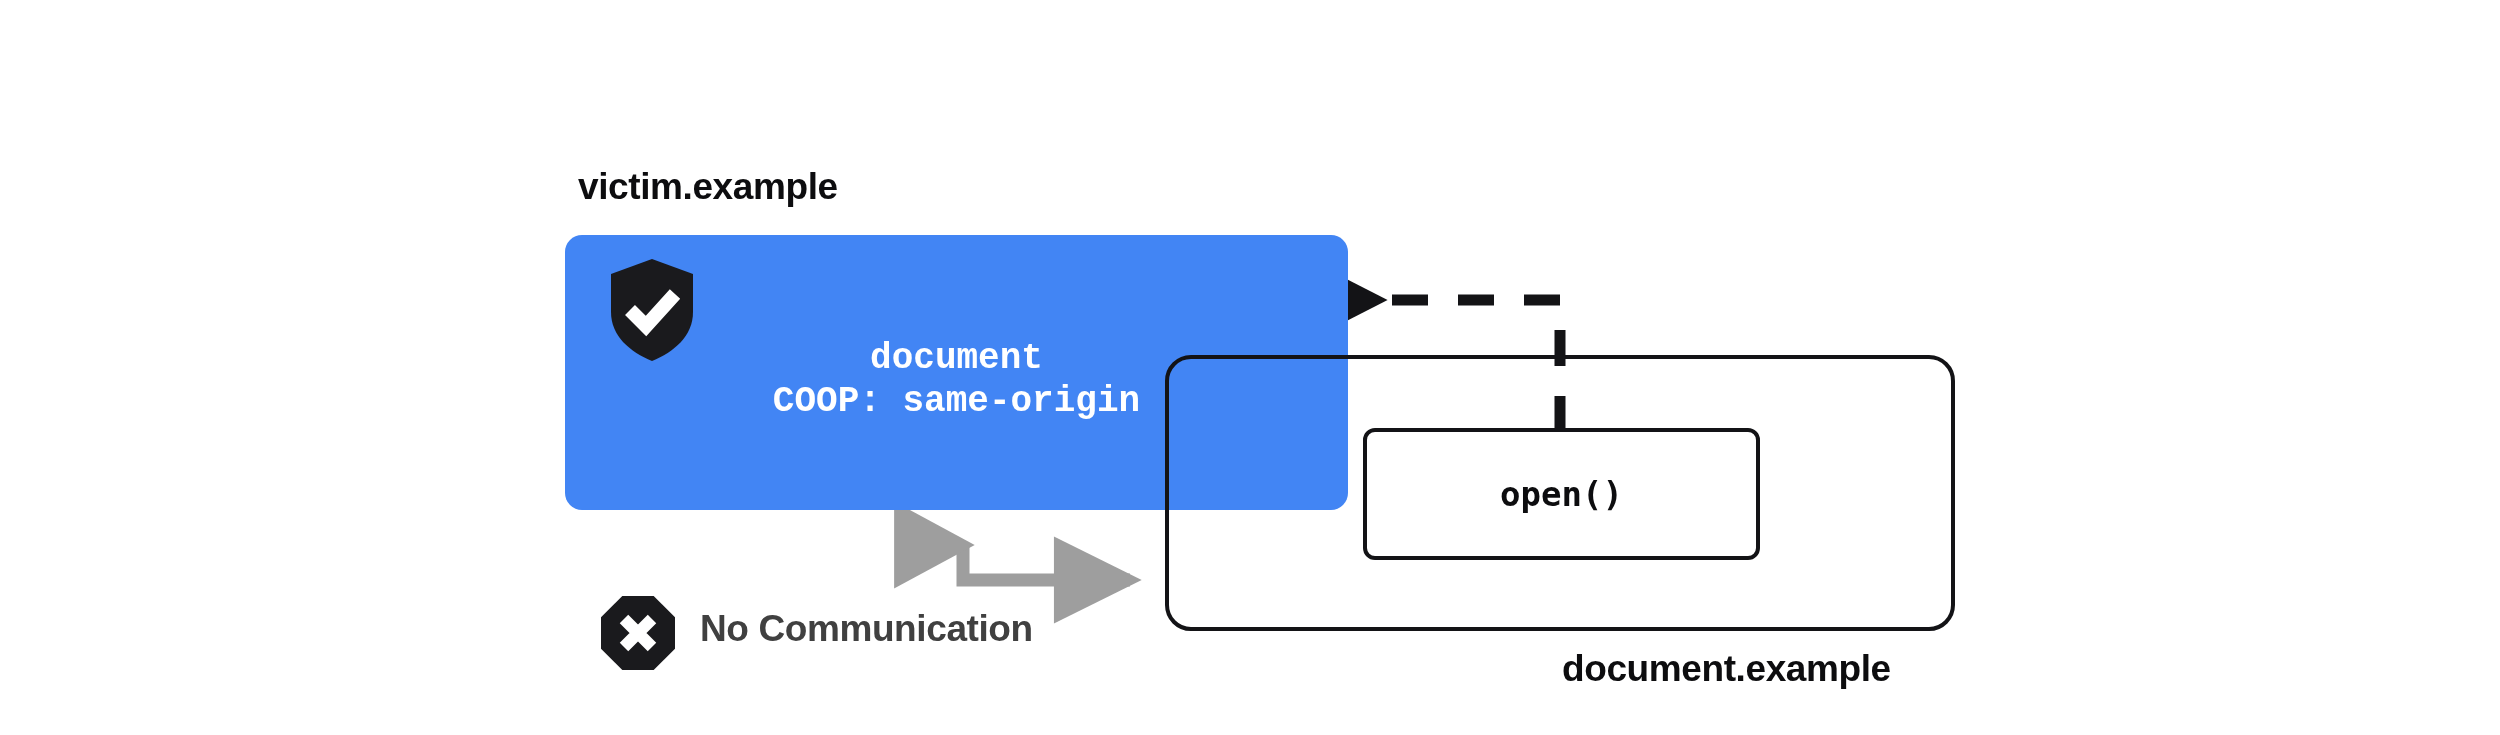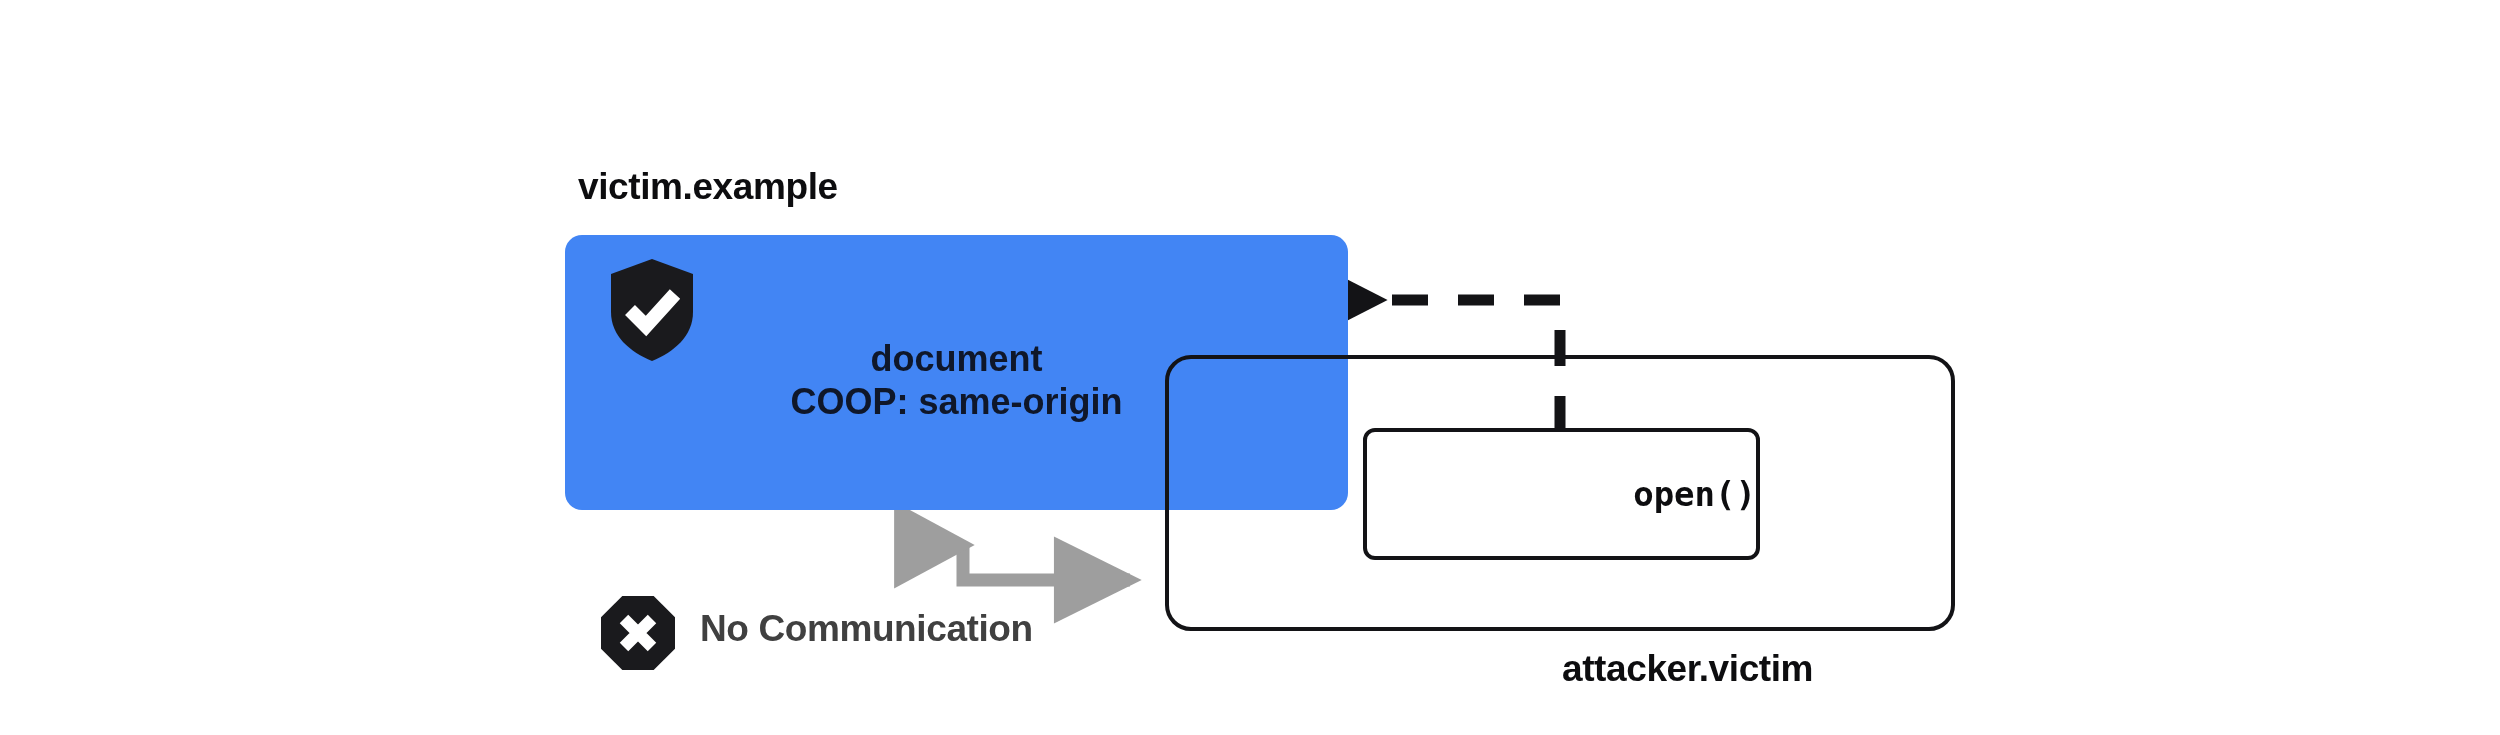--- a/index.html
+++ b/index.html
@@ -59,23 +59,23 @@
     width: 783px;
     height: 275px;
     display: flex;
     flex-direction: column;
     align-items: center;
     justify-content: center;
     padding-top: 16px;
     box-sizing: border-box;
   }
   .mono-line {
-    font-family: Liberation Sans, sans-serif;
-    font-weight: bold;
-    color: #0f172a;
+    font-family: Liberation Mono, monospace;
+    font-weight: bold;
+    color: #ffffff;
     white-space: pre;
     line-height: 1.18;
   }
   #doc-title { font-size: 36px; letter-spacing: 0px; }
   #doc-coop  { font-size: 36px; letter-spacing: 0px; margin-top: 0; }
 
   
   #shield-icon {
     position: absolute;
     left: 608px;
@@ -103,21 +103,21 @@
     left: 1363px;
     top: 428px;
     width: 397px;
     height: 132px;
     border: 4px solid #131316;
     border-radius: 12px;
     box-sizing: border-box;
     background: #ffffff;
     display: flex;
     align-items: center;
-    justify-content: flex-end;
+    justify-content: center;
   }
   #open-label {
     font-family: "DejaVu Sans Mono", "Liberation Mono", monospace;
     font-weight: bold;
     font-size: 34px;
     color: #0d0d0f;
     white-space: pre;
   }
 
   
@@ -181,21 +181,21 @@
     <path d="M44 1 L85 16 L85 54 C85 78 66 94 44 103 C22 94 3 78 3 54 L3 16 Z" fill="#1a1a1d"></path>
     <path d="M22 52 L38 68 L67 36" fill="none" stroke="#ffffff" stroke-width="14" stroke-linecap="butt" stroke-linejoin="miter"></path>
   </svg>
 
   <div id="attacker-box"></div>
 
   <div id="open-box">
     <span id="open-label">open()</span>
   </div>
 
-  <div id="attacker-label" class="origin-label">attacker.victim</div>
+  <div id="attacker-label" class="origin-label">document.example</div>
 
   <svg id="nocomm-icon" viewBox="0 0 76 76" aria-hidden="true">
     <path d="M22.3 1 L53.7 1 L75 22.3 L75 53.7 L53.7 75 L22.3 75 L1 53.7 L1 22.3 Z" fill="#1a1a1d"></path>
     <path d="M24 24 L52 52 M52 24 L24 52" stroke="#ffffff" stroke-width="12" stroke-linecap="butt"></path>
   </svg>
 
   <div id="nocomm-label">No Communication</div>
 
 </div>
 

